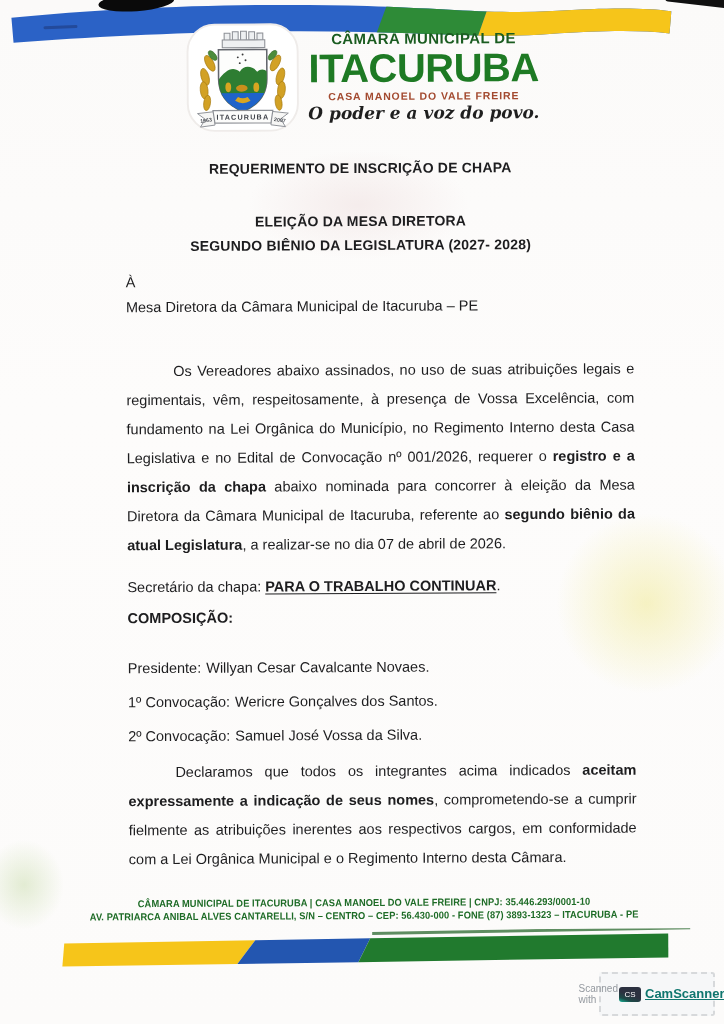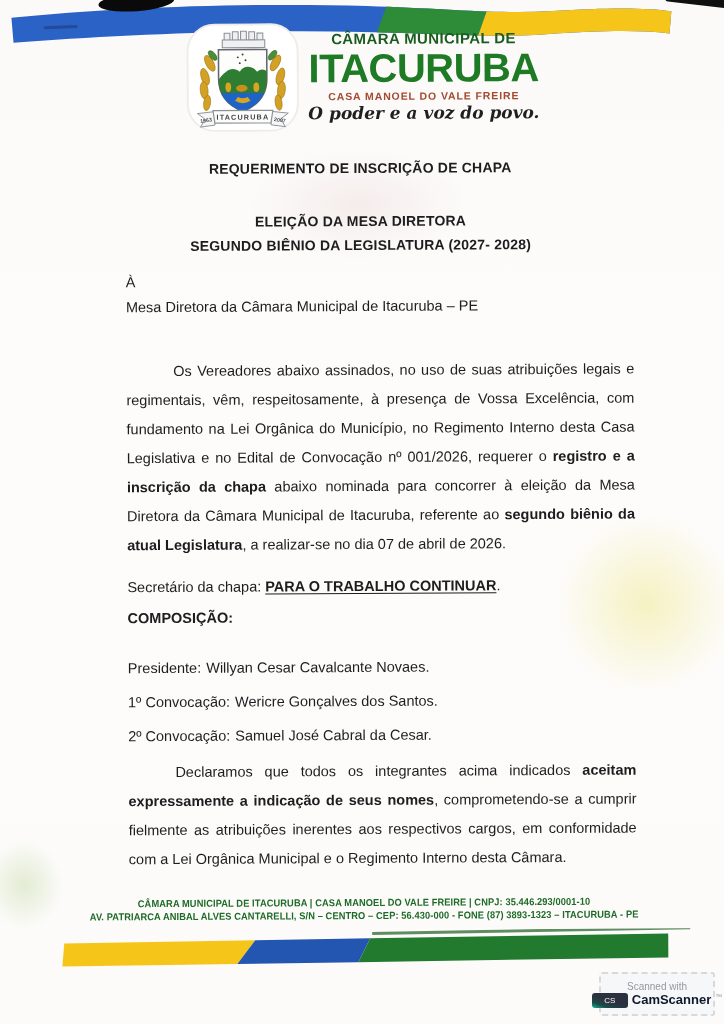--- a/index.html
+++ b/index.html
@@ -55,30 +55,30 @@
   .footer-lines{
     position:absolute;top:896px;left:0;width:724px;text-align:center;
     color:#1d6b26;font-weight:bold;font-size:10px;line-height:13px;
     transform:scaleX(.93);letter-spacing:.1px;
   }
 
   
   .scan-badge{
     position:absolute;left:599px;top:972px;width:112px;height:40px;
     background:#f6f7f8;border:2px dashed #d7d9db;border-radius:3px;
-    display:flex;flex-direction:column;align-items:center;justify-content:center;gap:1px;
+    display:flex;flex-direction:row;align-items:center;justify-content:center;gap:1px;
   }
   .scan-caption{font-size:10px;color:#94999f;line-height:11px;}
   .scan-brand-row{display:flex;align-items:center;gap:4px;}
   .cs-logo{
-    width:36px;height:15px;border-radius:3px;color:#fff;font-size:8px;font-weight:normal;
+    width:22px;height:15px;border-radius:3px;color:#fff;font-size:8px;font-weight:normal;
     display:flex;align-items:center;justify-content:center;
     background:linear-gradient(200deg,#2c3140 52%,#1d4a48 78%,#14b89a 100%);
   }
-  .scan-brand{font-size:13px;font-weight:bold;color:#0f172a;line-height:14px;}
+  .scan-brand{font-size:13px;font-weight:bold;color:#0f766e;line-height:14px;text-decoration:underline;}
   .scan-tm{font-size:7px;color:#9aa0a6;align-self:flex-start;line-height:8px;}
 </style>
 </head>
 <body>
 
 <div class="page">
   <div class="tilt">
 
     <svg class="stripe-top" viewBox="0 0 724 48" preserveAspectRatio="none">
       <defs>
@@ -180,21 +180,21 @@
 
     <div class="col heading-comp">COMPOSIÇÃO:</div>
 
     <p class="col member-line member-0">
       <span class="member-role">Presidente:</span><span class="member-name">Willyan Cesar Cavalcante Novaes.</span>
     </p>
     <p class="col member-line member-1">
       <span class="member-role">1º Convocação:</span><span class="member-name">Wericre Gonçalves dos Santos.</span>
     </p>
     <p class="col member-line member-2">
-      <span class="member-role">2º Convocação:</span><span class="member-name">Samuel José Cabral da Cesar.</span>
+      <span class="member-role">2º Convocação:</span><span class="member-name">Samuel José Vossa da Silva.</span>
     </p>
 
     <p class="col para para-decl"><span>Declaramos que todos os integrantes acima indicados </span><span class="seg-bold">aceitam expressamente a indicação de seus nomes</span><span>, comprometendo-se a cumprir fielmente as atribuições inerentes aos respectivos cargos, em conformidade com a Lei Orgânica Municipal e o Regimento Interno desta Câmara.</span></p>
 
     <div class="footer-lines">
       <div>CÂMARA MUNICIPAL DE ITACURUBA | CASA MANOEL DO VALE FREIRE | CNPJ: 35.446.293/0001-10</div>
       <div>AV. PATRIARCA ANIBAL ALVES CANTARELLI, S/N – CENTRO – CEP: 56.430-000 - FONE (87) 3893-1323 – ITACURUBA - PE</div>
     </div>
 
     <svg class="stripe-bottom" viewBox="0 0 724 42" preserveAspectRatio="none">

